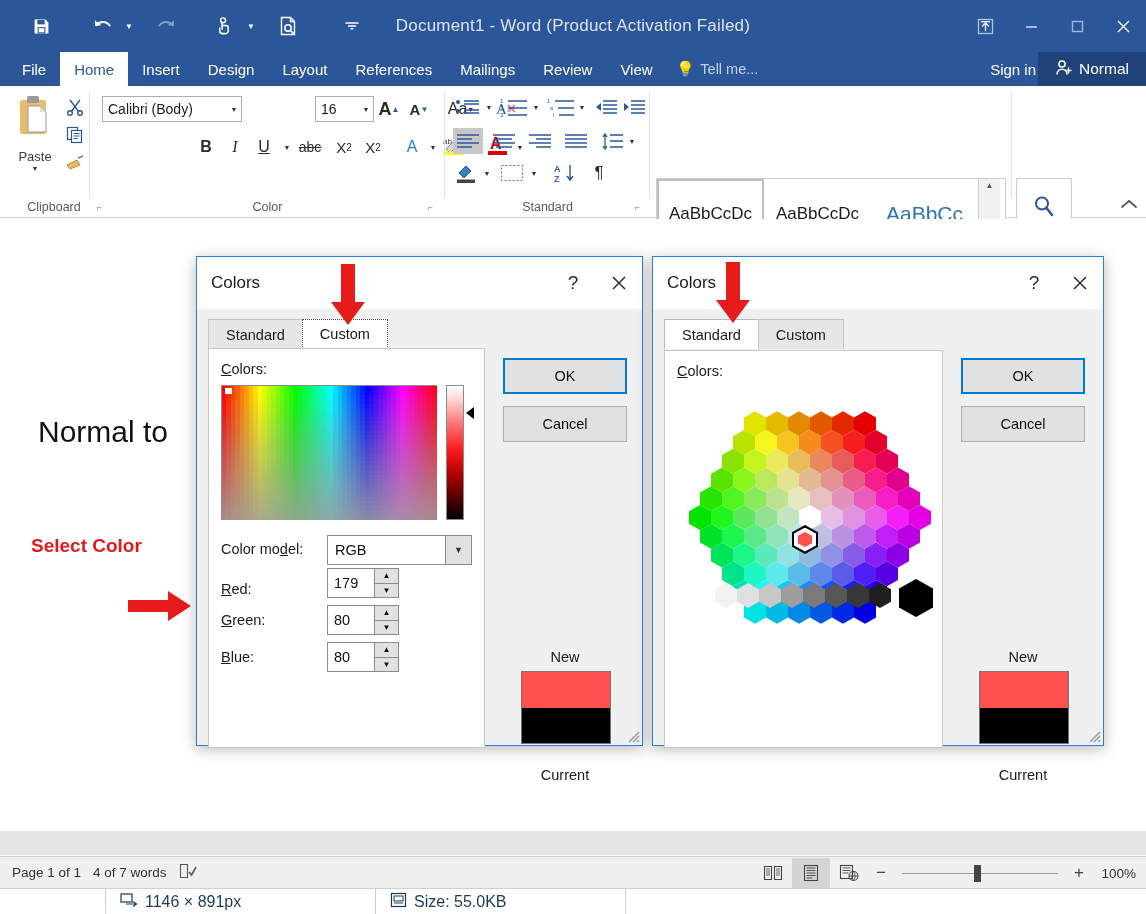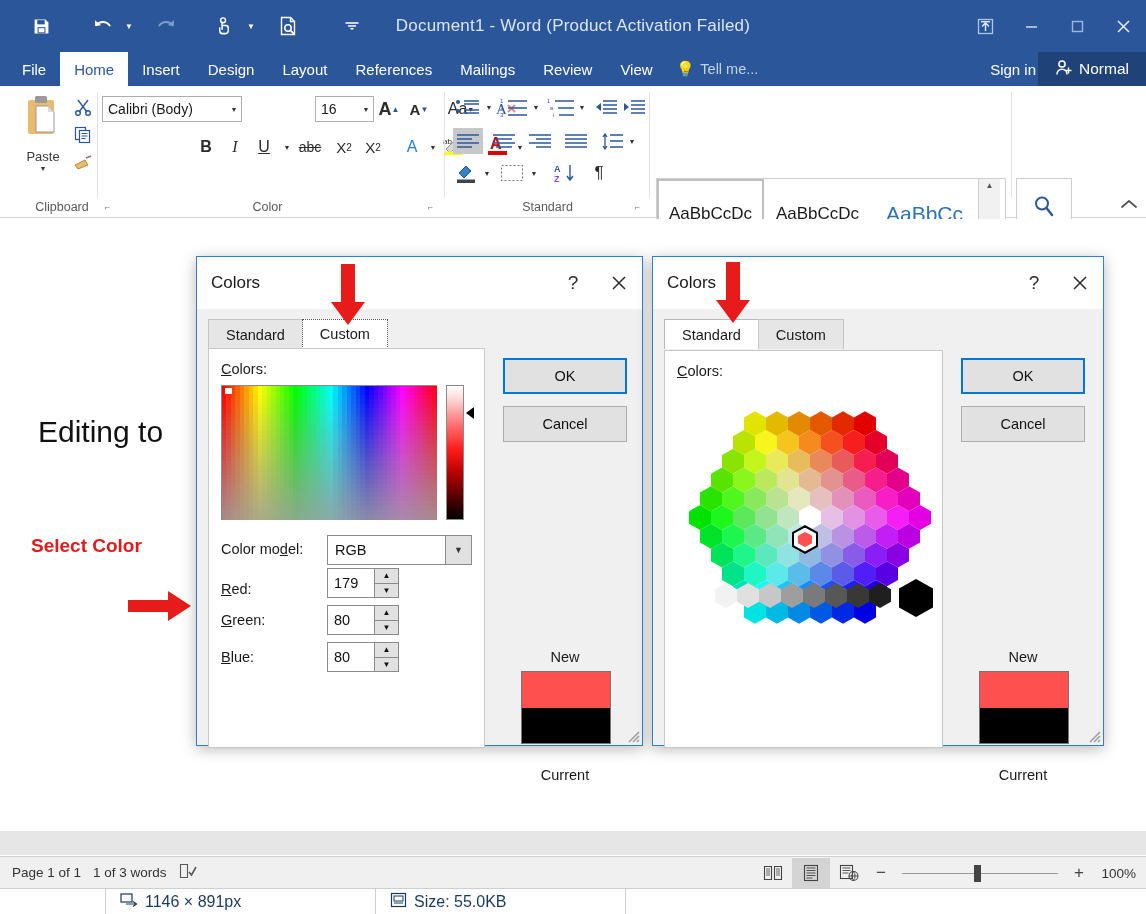--- a/index.html
+++ b/index.html
@@ -377,21 +377,21 @@
             <path d="M2 15.5c0-3.2 2.3-5.3 5-5.3s5 2.1 5 5.3" fill="none" stroke="#fff" stroke-width="1.5"></path>
             <path d="M13.5 9v5 M11 11.5h5" stroke="#fff" stroke-width="1.4" stroke-linecap="round"></path>
           </svg>
       </span>
       <span>Normal</span>
     </div>
   </div>
 
   <div class="ribbon">
 
-    <div class="rgroup" style="left:8px; width:108px;">
+    <div class="rgroup" style="left:0; width:108px;">
       <div class="paste-btn">
         <svg width="42" height="56" viewBox="0 0 42 56">
           <rect x="6" y="8" width="26" height="34" rx="2" fill="#e8bb6e"></rect>
           <rect x="13" y="4" width="12" height="7" rx="1.5" fill="#9a9a9a"></rect>
           <path d="M14 14h12l6 6v20H14z" fill="#fff" stroke="#9a9a9a" stroke-width="1"></path>
           <path d="M26 14v6h6" fill="#ddd"></path>
         </svg>
         <div class="paste-label">Paste</div>
         <div style="font-size:7px;color:#333;">▼</div>
       </div>
@@ -621,21 +621,21 @@
 
     <div class="collapse-ribbon">
       <svg width="18" height="12" viewBox="0 0 18 12">
           <path d="M2 9 L9 3 L16 9" stroke="#555" stroke-width="1.8" fill="none" stroke-linecap="round"></path>
         </svg>
     </div>
   </div>
 
   <div class="canvas">
     <div class="page">
-      <div class="doc-heading">Editing to</div>
+      <div class="doc-heading">Normal to</div>
       <div class="doc-annot">Select Color</div>
       <div class="arrow-right">
         <svg width="64" height="34" viewBox="0 0 64 34">
             <path d="M0 11 H40 V2 L63 17 L40 32 V23 H0 Z" fill="#e81b1b"></path>
           </svg>
       </div>
     </div>
     <div class="canvas-bottom-gray"></div>
   </div>
 
@@ -2313,21 +2313,21 @@
   </div>
 
   <div class="big-arrow" style="left:715px; top:262px;">
     <svg width="36" height="62" viewBox="0 0 36 62">
         <path d="M11 0 H25 V38 H35 L18 61 L1 38 H11 Z" fill="#e81b1b"></path>
       </svg>
   </div>
 
   <div class="statusbar">
     <span class="sb-item">Page 1 of 1</span>
-    <span class="sb-item">1 of 3 words</span>
+    <span class="sb-item">4 of 7 words</span>
     <span class="sb-item">
       <svg width="18" height="16" viewBox="0 0 18 16">
           <path d="M1.5 1.5h7v13h-7z" fill="none" stroke="#5a5a5a" stroke-width="1.1"></path>
           <path d="M10 9 L12.5 12 L17 4" stroke="#5a5a5a" stroke-width="1.6" fill="none"></path>
         </svg>
     </span>
 
     <div class="sb-right">
       <div class="view-btn">
         <svg width="20" height="18" viewBox="0 0 20 18">

